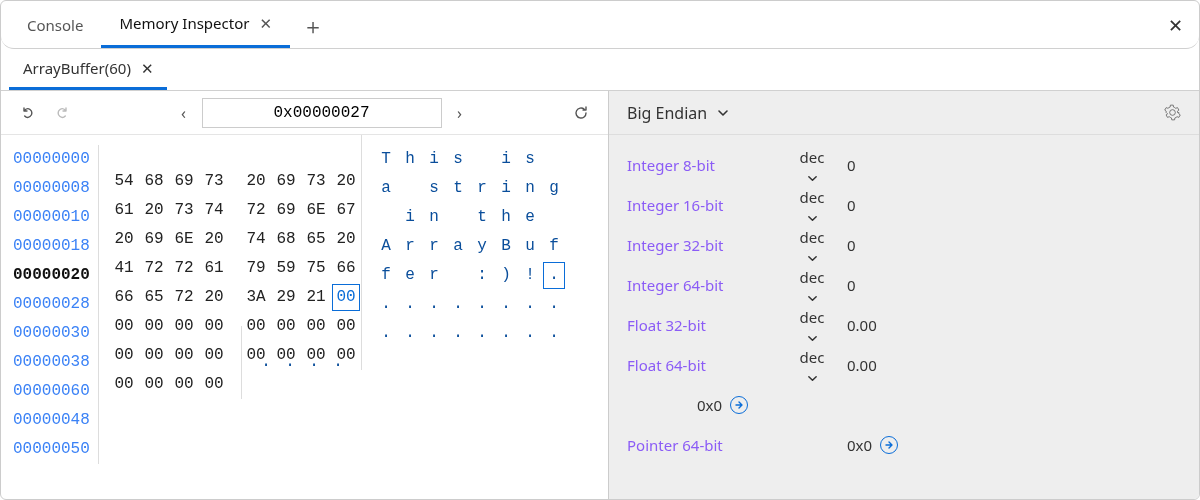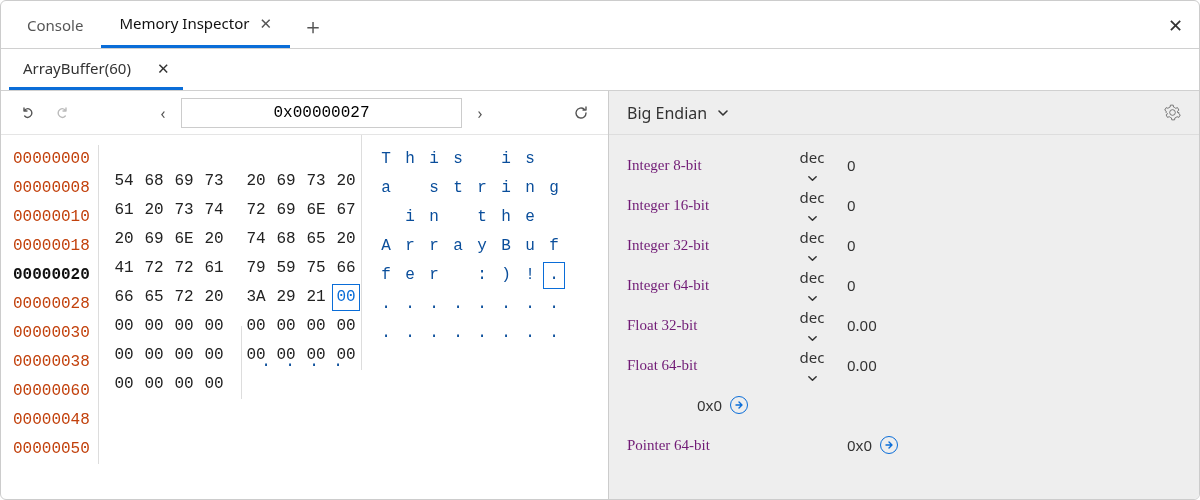--- a/index.html
+++ b/index.html
@@ -20,20 +20,21 @@
     flex-direction: column;
   }
   
   .tabstrip {
     display: flex;
     align-items: center;
     height: 48px;
     border-bottom: 1px solid #d0d0d0;
     padding: 0 8px;
     position: relative;
+    border-radius: 13px;
   }
   .tab {
     padding: 0 18px;
     height: 100%;
     display: flex;
     align-items: center;
     gap: 10px;
     color: #555;
     cursor: pointer;
     font-size: 15px;
@@ -70,21 +71,21 @@
     align-items: center;
     height: 42px;
     border-bottom: 1px solid #d0d0d0;
     padding: 0 8px;
   }
   .subtab {
     padding: 0 14px;
     height: 100%;
     display: flex;
     align-items: center;
-    gap: 26px;
+    gap: 10px;
     border-bottom: 3px solid #0a6dd8;
     font-size: 15px;
   }
   
   .content {
     display: flex;
     flex: 1;
     min-height: 0;
   }
   .left {
@@ -120,21 +121,21 @@
   }
   .iconbtn.disabled { color: #bbb; cursor: default; }
   .spacer { flex: 1; }
   .addr-nav {
     display: flex;
     align-items: center;
     gap: 4px;
     margin: 0 auto;
   }
   .addr-input {
-    width: 281px;
+    width: 240px;
     height: 30px;
     border: 1px solid #ccc;
     text-align: center;
     font-family: Consolas, "Courier New", monospace;
     font-size: 16px;
     outline: none;
   }
   .chev {
     width: 28px;
     text-align: center;
@@ -152,21 +153,21 @@
     overflow: hidden;
   }
   .hexrow {
     display: flex;
     align-items: center;
     height: 29px;
     white-space: nowrap;
   }
   .offset {
     width: 86px;
-    color: #c2410c;
+    color: #3b82f6;
     text-align: left;
     border-right: 1px solid #ddd;
     padding-right: 8px;
     flex-shrink: 0;
   }
   .offset.current { color: #111; font-weight: 600; }
   .bytes {
     display: flex;
     padding-left: 10px;
     border-right: 1px solid #ddd;
@@ -220,21 +221,21 @@
   .vlist {
     flex: 1;
     padding: 10px 18px;
   }
   .vrow {
     display: flex;
     align-items: center;
     height: 40px;
     font-size: 15px;
   }
-  .vlabel { width: 150px; color: #701a75; font-family: Liberation Serif, serif; }
+  .vlabel { width: 150px; color: #8b5cf6; }
   .vsel {
     width: 70px;
     display: flex;
     align-items: center;
     gap: 6px;
     color: #333;
     cursor: pointer;
     flex-direction: column;
   }
   .vval {

